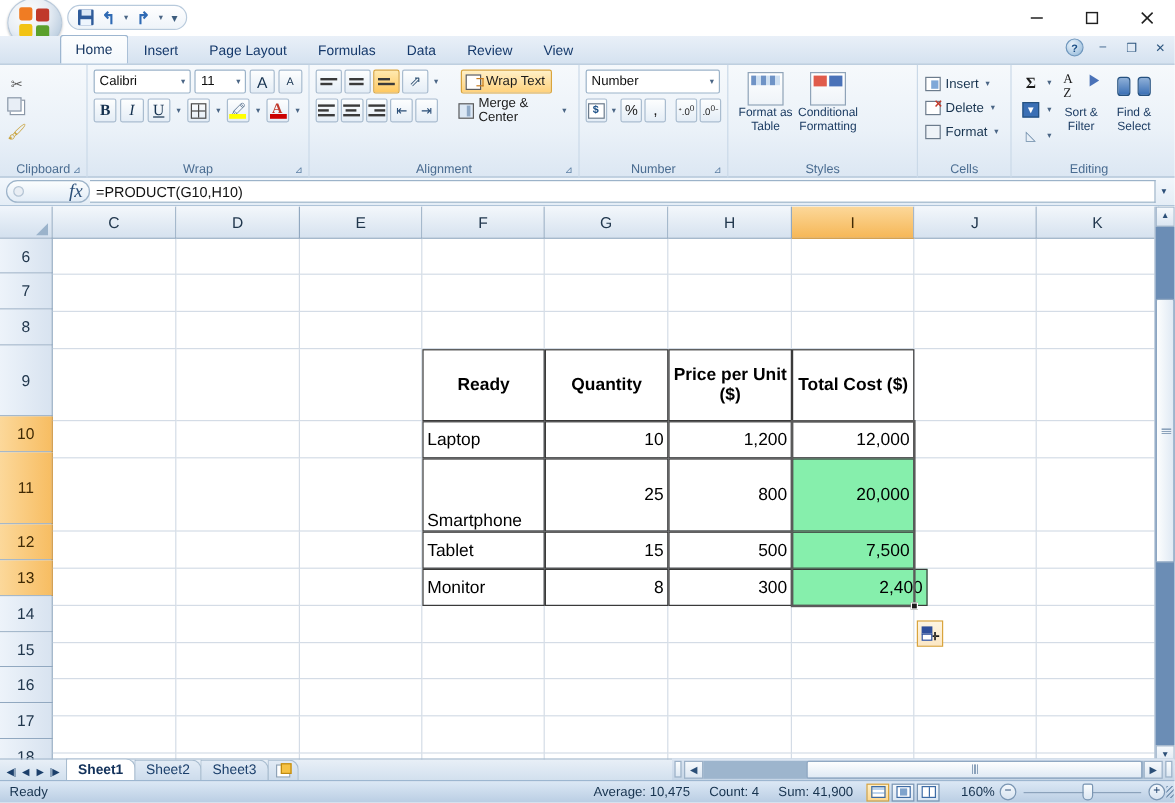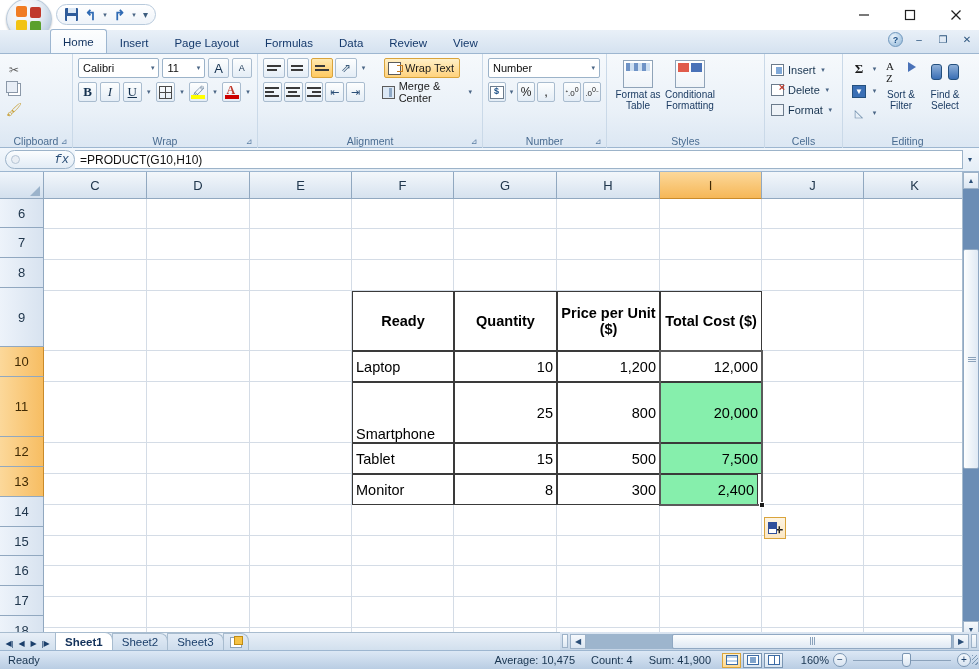--- a/index.html
+++ b/index.html
@@ -266,21 +266,21 @@
   }
   .namebox .nbv{flex:1;text-align:center;}
   .namebox .nbd{width:14px;text-align:center;font-size:7px;color:#4a6585;}
   .fbtools {
     width: 70px; height:19px; margin-left:3px;
     background: linear-gradient(#fbfdfe,#e2ecf6);
     border:1px solid #9cb3c9; border-radius:10px;
     display:flex;align-items:center;justify-content:space-between;padding:0 5px;
   }
   .fb-dot{width:9px;height:9px;border-radius:50%;background:#e9eef4;border:1px solid #b4c4d4;}
-  .fx{font-family:Liberation Mono, monospace;font-style:italic;font-size:12px;color:#2b4f78;}
+  .fx{font-family:Liberation Serif, serif;font-style:italic;font-size:16px;color:#2b4f78;}
   .formulainput {
     flex:1; height:19px; background:#fff;border:1px solid #9cb3c9;border-left:none;
     display:flex;align-items:center;padding-left:5px;font-size:12px;color:#111;
   }
   .fb-expand{width:14px;height:19px;display:flex;align-items:center;justify-content:center;font-size:8px;color:#2b4f78;}
 
   
   .gridwrap { position: relative; width: 979px; height: 466px; overflow: hidden; background:#fff;}
   .corner {
     position:absolute;left:0;top:0;width:44px;height:27px;
@@ -990,21 +990,21 @@
       </div>
       <div class="cell bordered " style="left: 308px; top: 275px; width: 102px; height: 31px;">
         <span>Monitor</span>
       </div>
       <div class="cell bordered num" style="left: 410px; top: 275px; width: 103px; height: 31px;">
         <span>8</span>
       </div>
       <div class="cell bordered num" style="left: 513px; top: 275px; width: 103px; height: 31px;">
         <span>300</span>
       </div>
-      <div class="cell bordered num shaded" style="left: 616px; top: 275px; width: 98px; height: 31px;">
+      <div class="cell bordered num shaded" style="left: 616px; top: 275px; width: 113px; height: 31px;">
         <span>2,400</span>
       </div>
       <div class="selrect" style="left: 615px; top: 151px; width: 104px; height: 156px;"></div>
       <div class="fillhandle" style="left: 715px; top: 303px;"></div>
       <div class="autofill-btn" style="left: 720px; top: 318px;">
         <span class="af-ico">
           <span class="af-plus">✛</span>
         </span>
       </div>
     </div>

